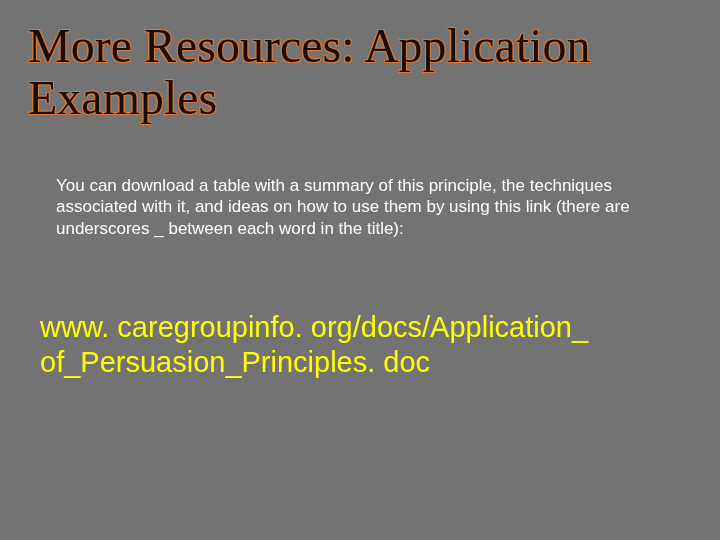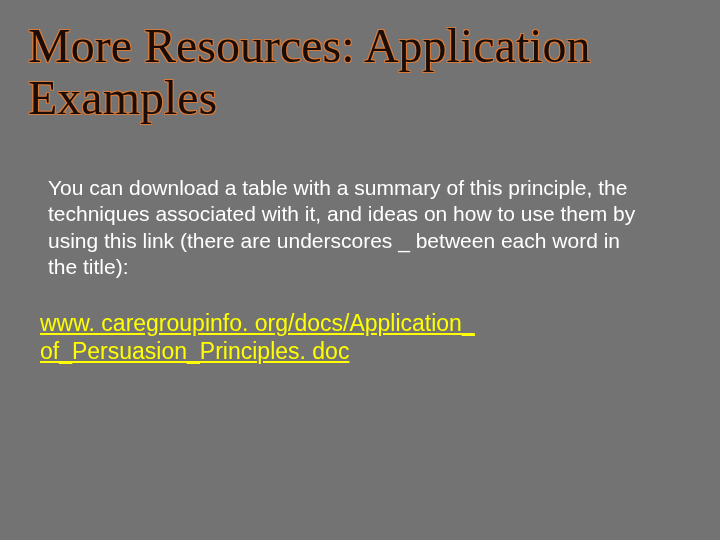--- a/index.html
+++ b/index.html
@@ -33,37 +33,36 @@
     paint-order: stroke fill;
     text-shadow:
       -1px -1px 0 #d87a3a,
        1px -1px 0 #d87a3a,
       -1px  1px 0 #d87a3a,
        1px  1px 0 #d87a3a;
     letter-spacing: 0;
   }
   .body {
     position: absolute;
-    left: 48px;
+    left: 56px;
     top: 175px;
     width: 600px;
-    font-size: 21px;
+    font-size: 17px;
     line-height: 1.25;
     color: #ffffff;
     font-weight: 400;
   }
   .link {
     position: absolute;
     left: 40px;
     top: 310px;
     width: 640px;
-    font-size: 23px;
+    font-size: 29px;
     line-height: 1.2;
     color: #ffff00;
-    text-decoration: underline;
     word-break: break-word;
   }
 </style>
 </head>
 <body>
 
 <div class="slide">
   <div class="title">More Resources:  Application Examples</div>
 
   <div class="body">You can download a table with a summary of this principle, the techniques associated with it, and ideas on how to use them by using this link (there are underscores _ between each word in the title):</div>

